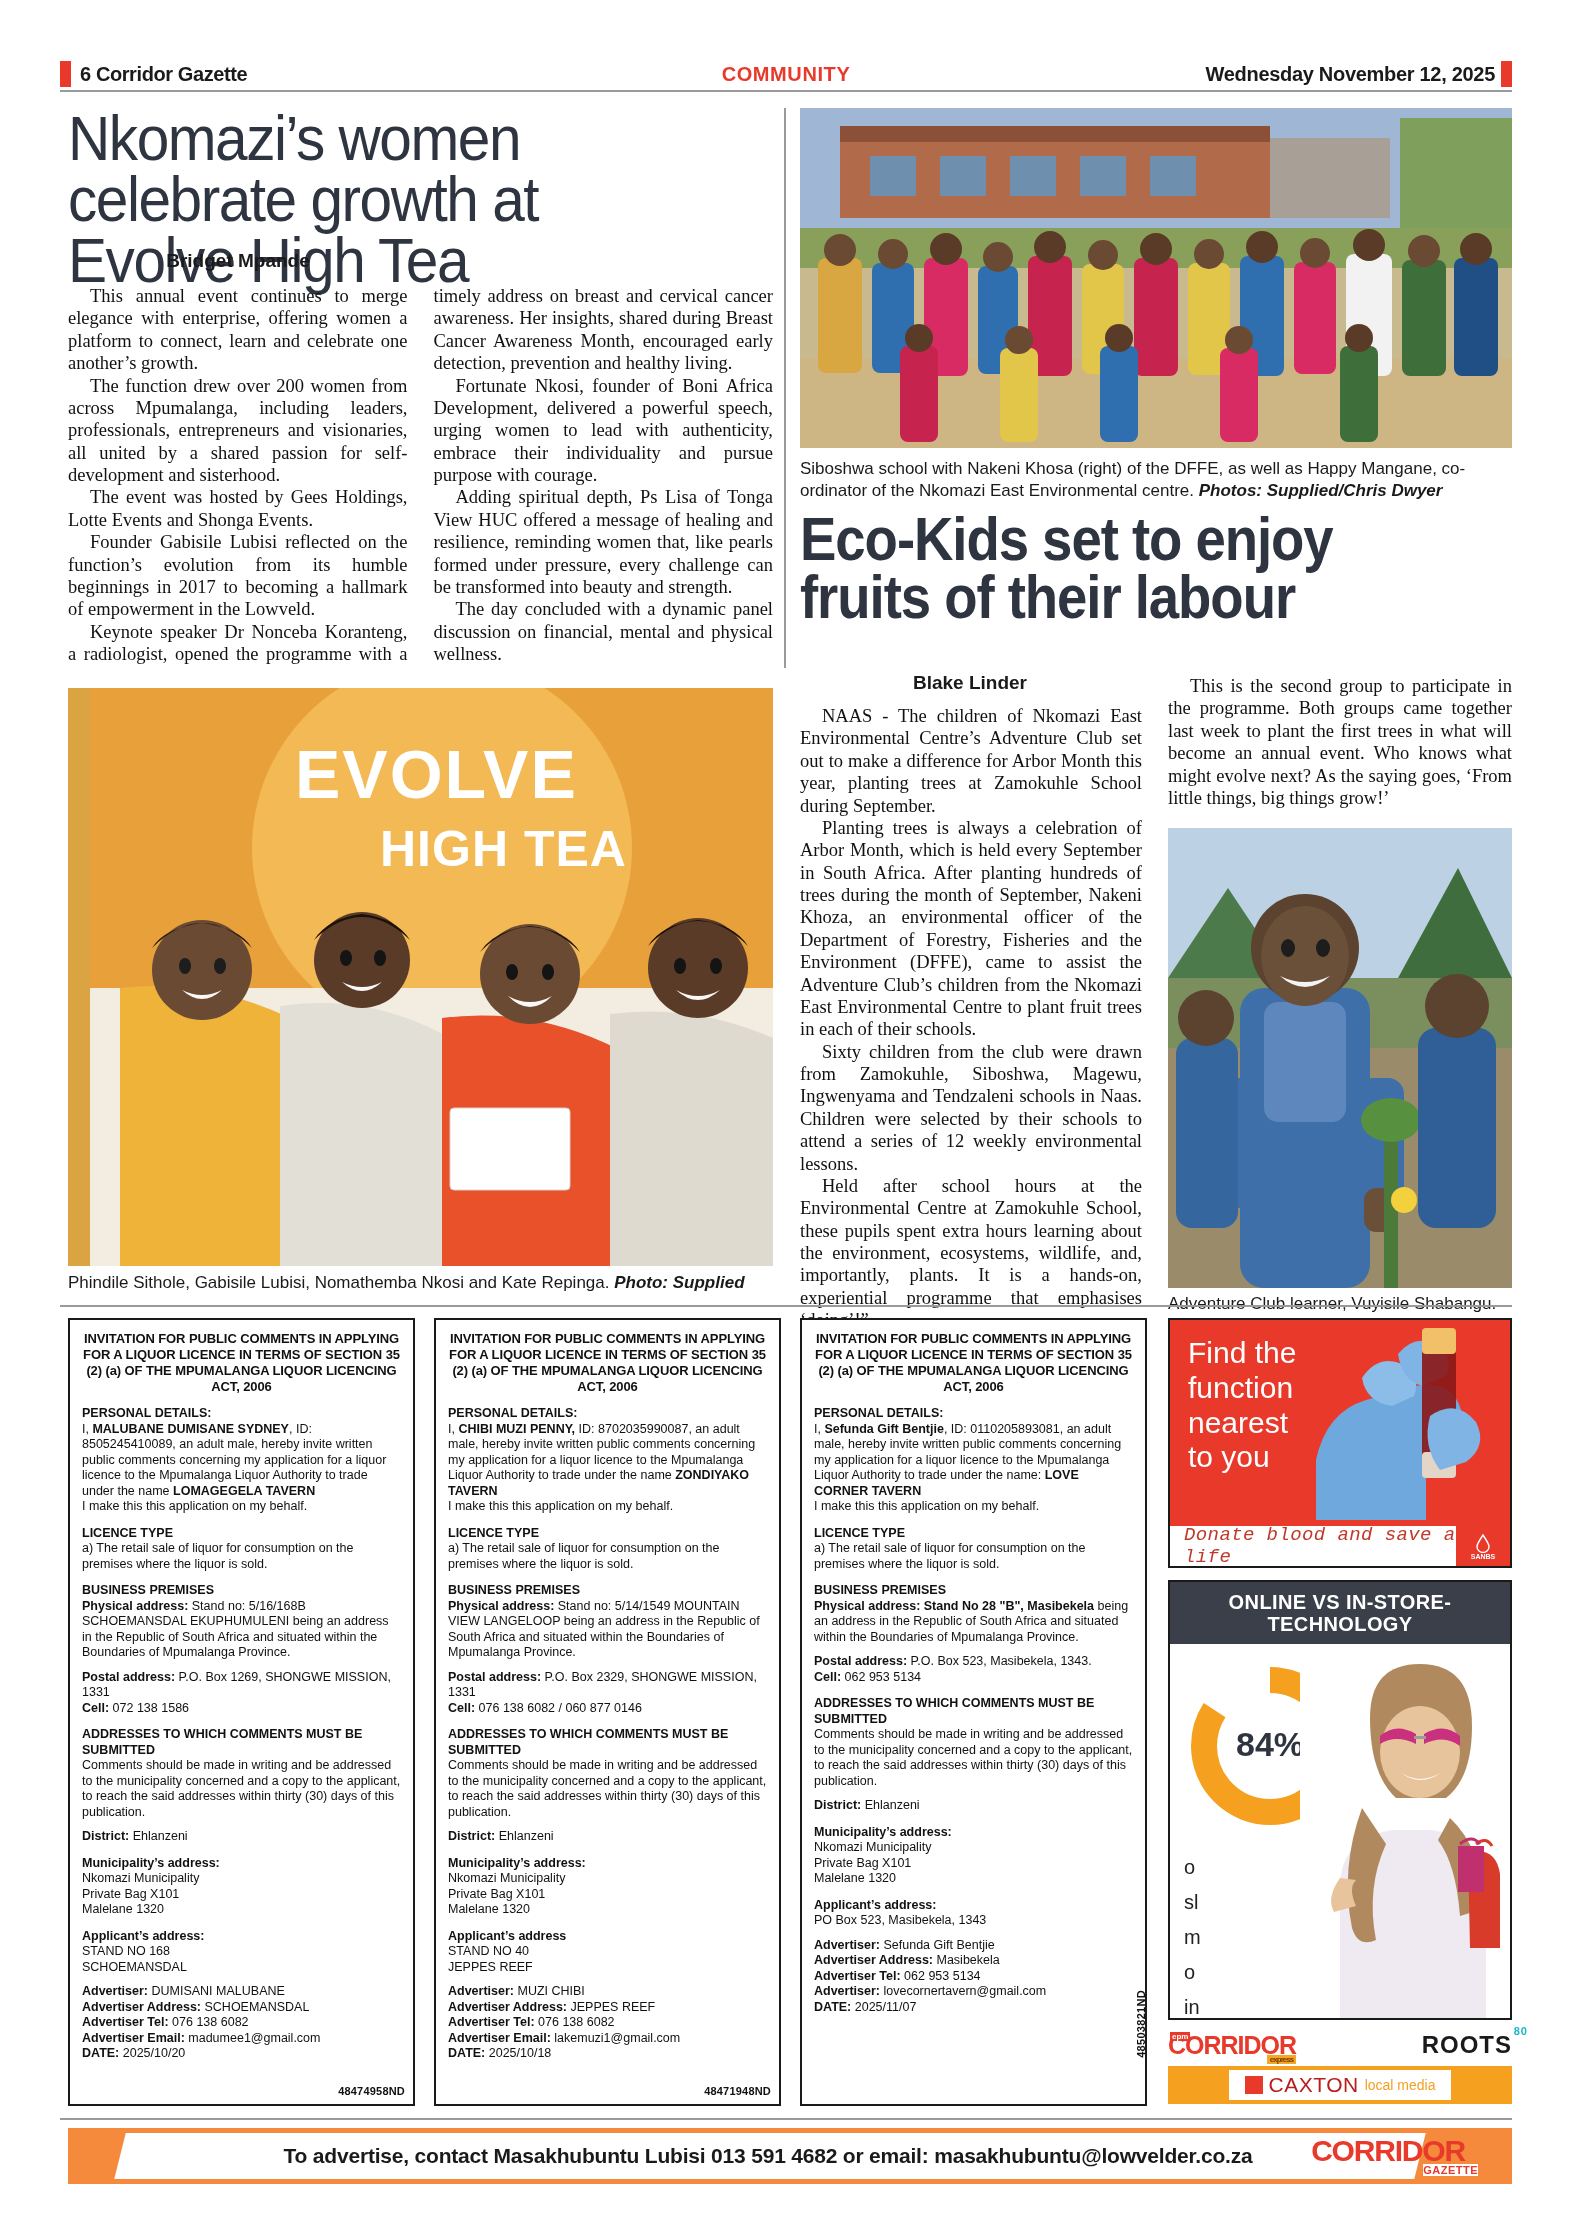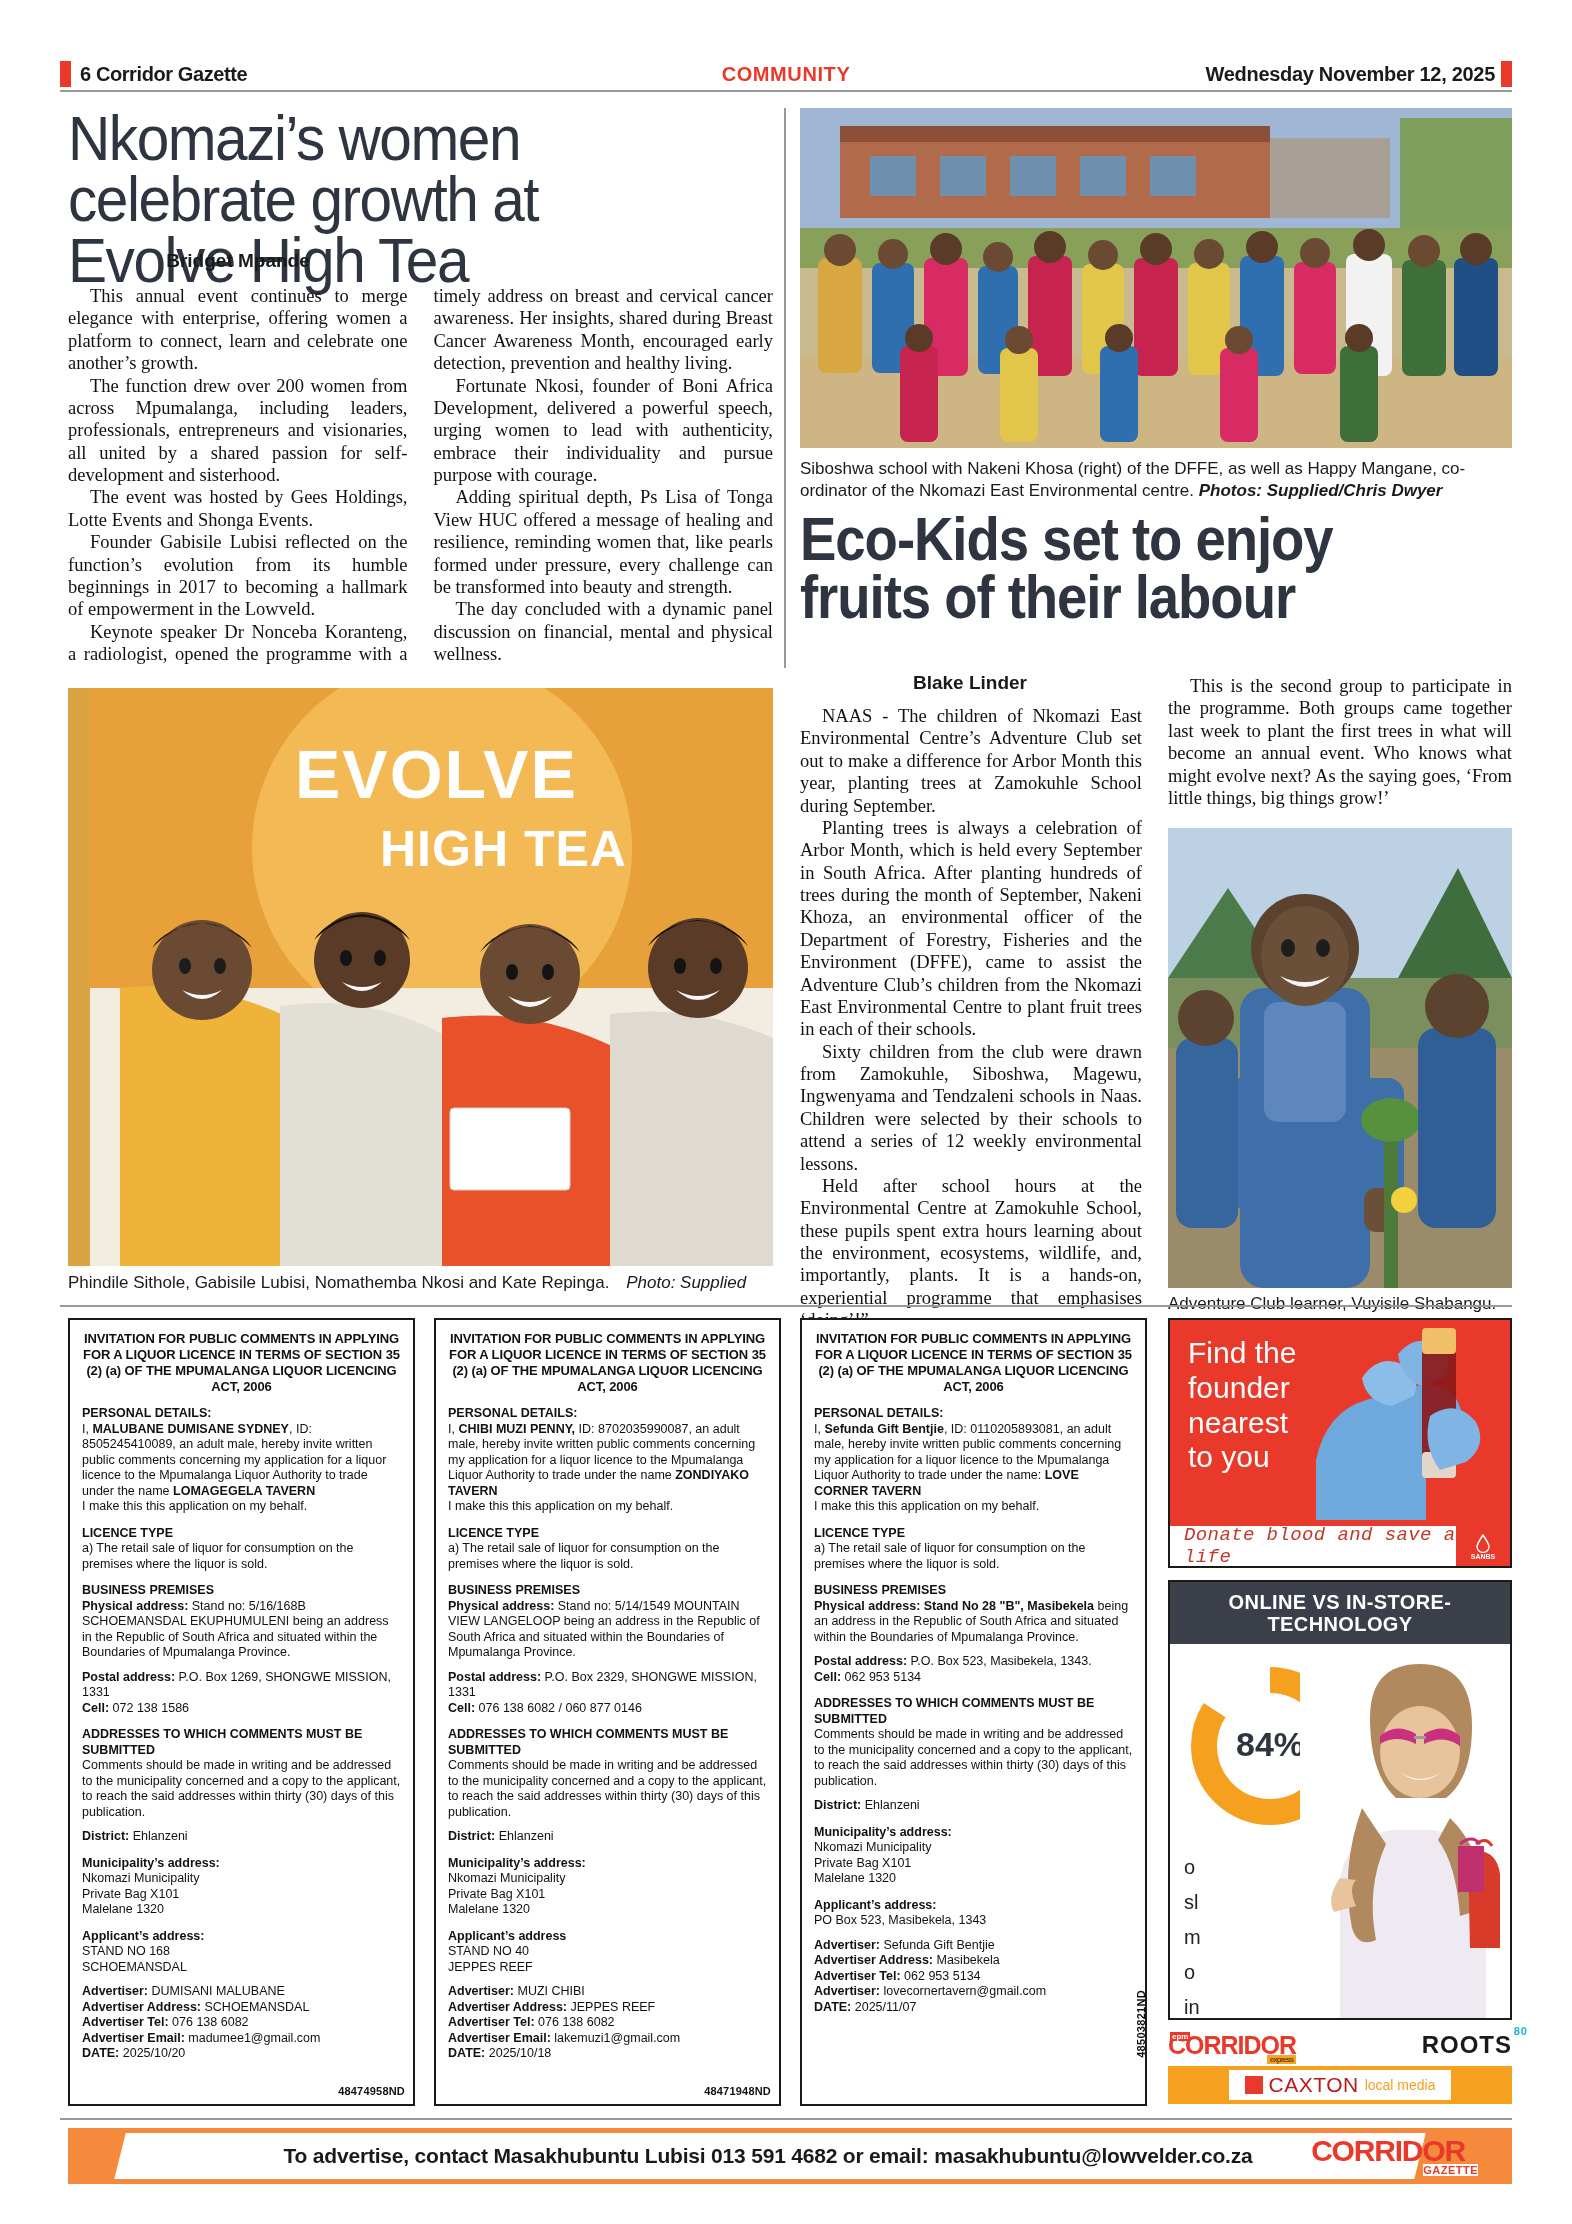--- a/index.html
+++ b/index.html
@@ -107,21 +107,21 @@
 
   
   .photo-evolve {
     position: absolute; left: 68px; top: 688px; width: 705px; height: 578px;
     overflow: hidden; background: #d9a441; padding-left: 22px;
   }
   .cap-evolve {
     position: absolute; left: 68px; top: 1272px; width: 705px;
     font-size: 17px; line-height: 1.25; color: #1a1a1a;
   }
-  .cap-evolve b { font-style: italic; font-weight: normal; margin-left: 12px; }
+  .cap-evolve b { font-style: italic; font-weight: bold; }
 
   
   .rule-ads {
     position: absolute; left: 60px; top: 1305px; width: 1452px; height: 2px; background: #9a9a9a;
   }
 
   
   .ad-box {
     position: absolute; top: 1318px; height: 788px;
     border: 2px solid #1a1a1a; background: #fff;
@@ -533,21 +533,21 @@
       <div class="ad-p"><b>Advertiser Address:</b> Masibekela</div>
       <div class="ad-p"><b>Advertiser Tel:</b> 062 953 5134</div>
       <div class="ad-p"><b>Advertiser:</b> lovecornertavern@gmail.com</div>
       <div class="ad-p"><b>DATE:</b> 2025/11/07</div>
       <div class="ad-code-vert">48503821ND</div>
     </div>
 
   <div class="blood-ad">
     <div class="blood-text">
       <div>Find the</div>
-      <div>founder</div>
+      <div>function</div>
       <div>nearest</div>
       <div>to you</div>
     </div>
     <div class="glove">
       <svg width="210" height="200" viewBox="0 0 210 200">
         <path d="M10,200 L10,140 Q20,92 60,80 L110,66 Q140,60 152,82 Q164,106 140,126 L120,142 L120,200 Z" fill="#6fa8dc"></path>
         <path d="M56,58 Q72,34 96,44 Q116,54 108,76 L86,86 Q60,82 56,58 Z" fill="#8bbde8"></path>
         <path d="M92,34 Q108,14 130,24 Q148,34 140,56 L116,66 Q96,60 92,34 Z" fill="#7fb4e4"></path>
         <rect x="116" y="8" width="34" height="150" rx="6" fill="#8b1a1a" opacity="0.92"></rect>
         <rect x="116" y="8" width="34" height="26" rx="4" fill="#f3c06a"></rect>

